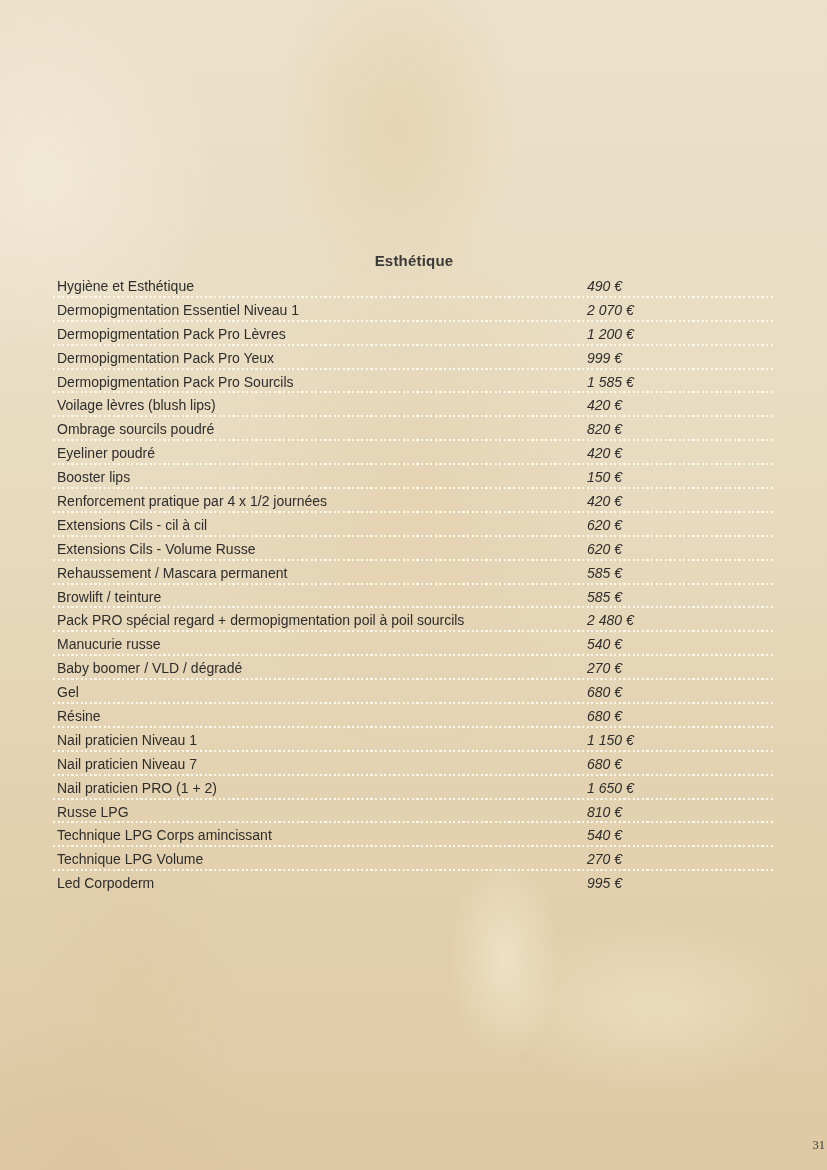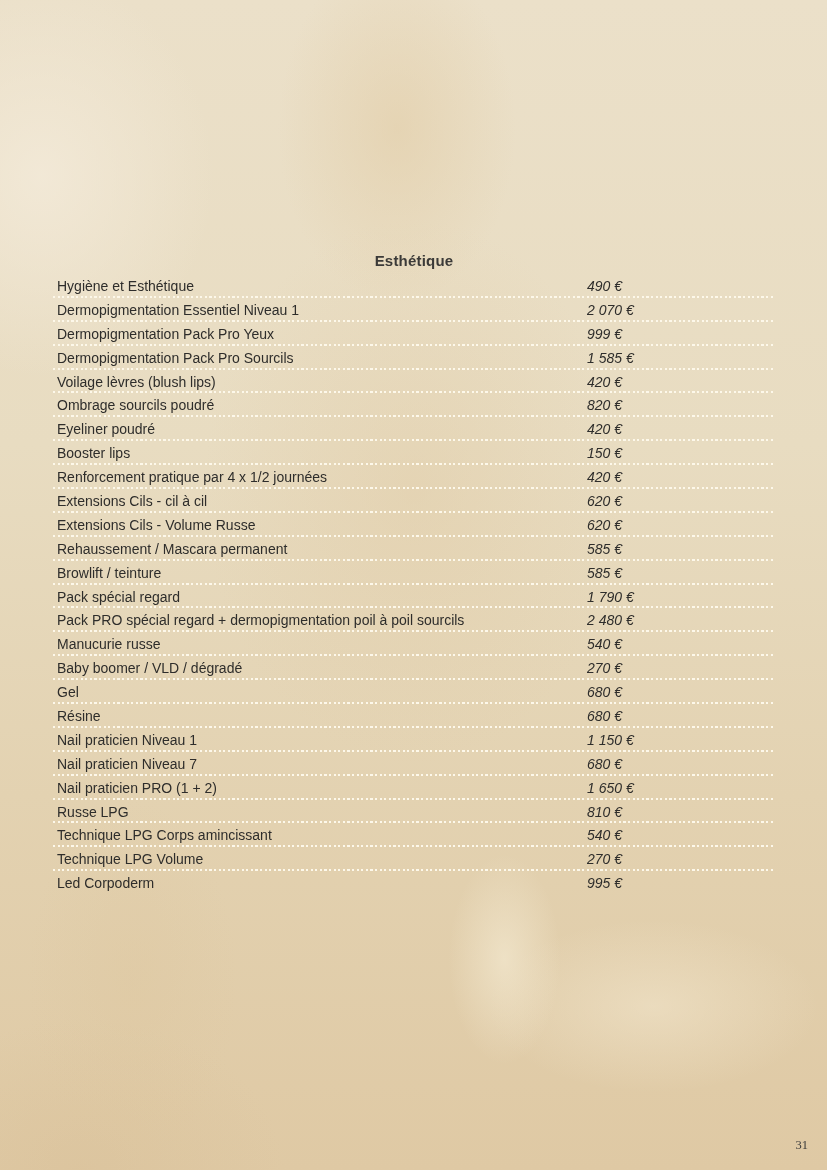--- a/index.html
+++ b/index.html
@@ -65,21 +65,21 @@
     position: absolute;
     left: 0; right: 0; bottom: 0;
     height: 2px;
     background-image: repeating-linear-gradient(90deg,
       var(--divider) 0px, var(--divider) 2.2px,
       rgba(255,255,255,0) 2.2px, rgba(255,255,255,0) 4.6px);
   }
   .row:last-child .sep { display: none; }
   .page-number {
     position: absolute;
-    right: 19px; bottom: 17px;
+    right: 2px; bottom: 17px;
     font-family: "Liberation Serif", "DejaVu Serif", serif;
     font-size: 12.5px;
     color: var(--pagenum-color);
     margin-left: 8px;
   }
 </style>
 </head>
 <body>
 
 <div class="page">
@@ -92,20 +92,25 @@
         <span class="label">Hygiène et Esthétique</span>
         <span class="price">490 €</span>
         <span class="sep"></span>
       </div>
       <div class="row">
         <span class="label">Dermopigmentation Essentiel Niveau 1</span>
         <span class="price">2 070 €</span>
         <span class="sep"></span>
       </div>
       <div class="row">
+        <span class="label">Dermopigmentation Pack Pro Lèvres</span>
+        <span class="price">1 200 €</span>
+        <span class="sep"></span>
+      </div>
+      <div class="row">
         <span class="label">Dermopigmentation Pack Pro Yeux</span>
         <span class="price">999 €</span>
         <span class="sep"></span>
       </div>
       <div class="row">
         <span class="label">Dermopigmentation Pack Pro Sourcils</span>
         <span class="price">1 585 €</span>
         <span class="sep"></span>
       </div>
       <div class="row">
@@ -147,25 +152,20 @@
         <span class="label">Rehaussement / Mascara permanent</span>
         <span class="price">585 €</span>
         <span class="sep"></span>
       </div>
       <div class="row">
         <span class="label">Browlift / teinture</span>
         <span class="price">585 €</span>
         <span class="sep"></span>
       </div>
       <div class="row">
-        <span class="label">Pack spécial regard</span>
-        <span class="price">1 790 €</span>
-        <span class="sep"></span>
-      </div>
-      <div class="row">
         <span class="label">Pack PRO spécial regard + dermopigmentation poil à poil sourcils</span>
         <span class="price">2 480 €</span>
         <span class="sep"></span>
       </div>
       <div class="row">
         <span class="label">Manucurie russe</span>
         <span class="price">540 €</span>
         <span class="sep"></span>
       </div>
       <div class="row">

